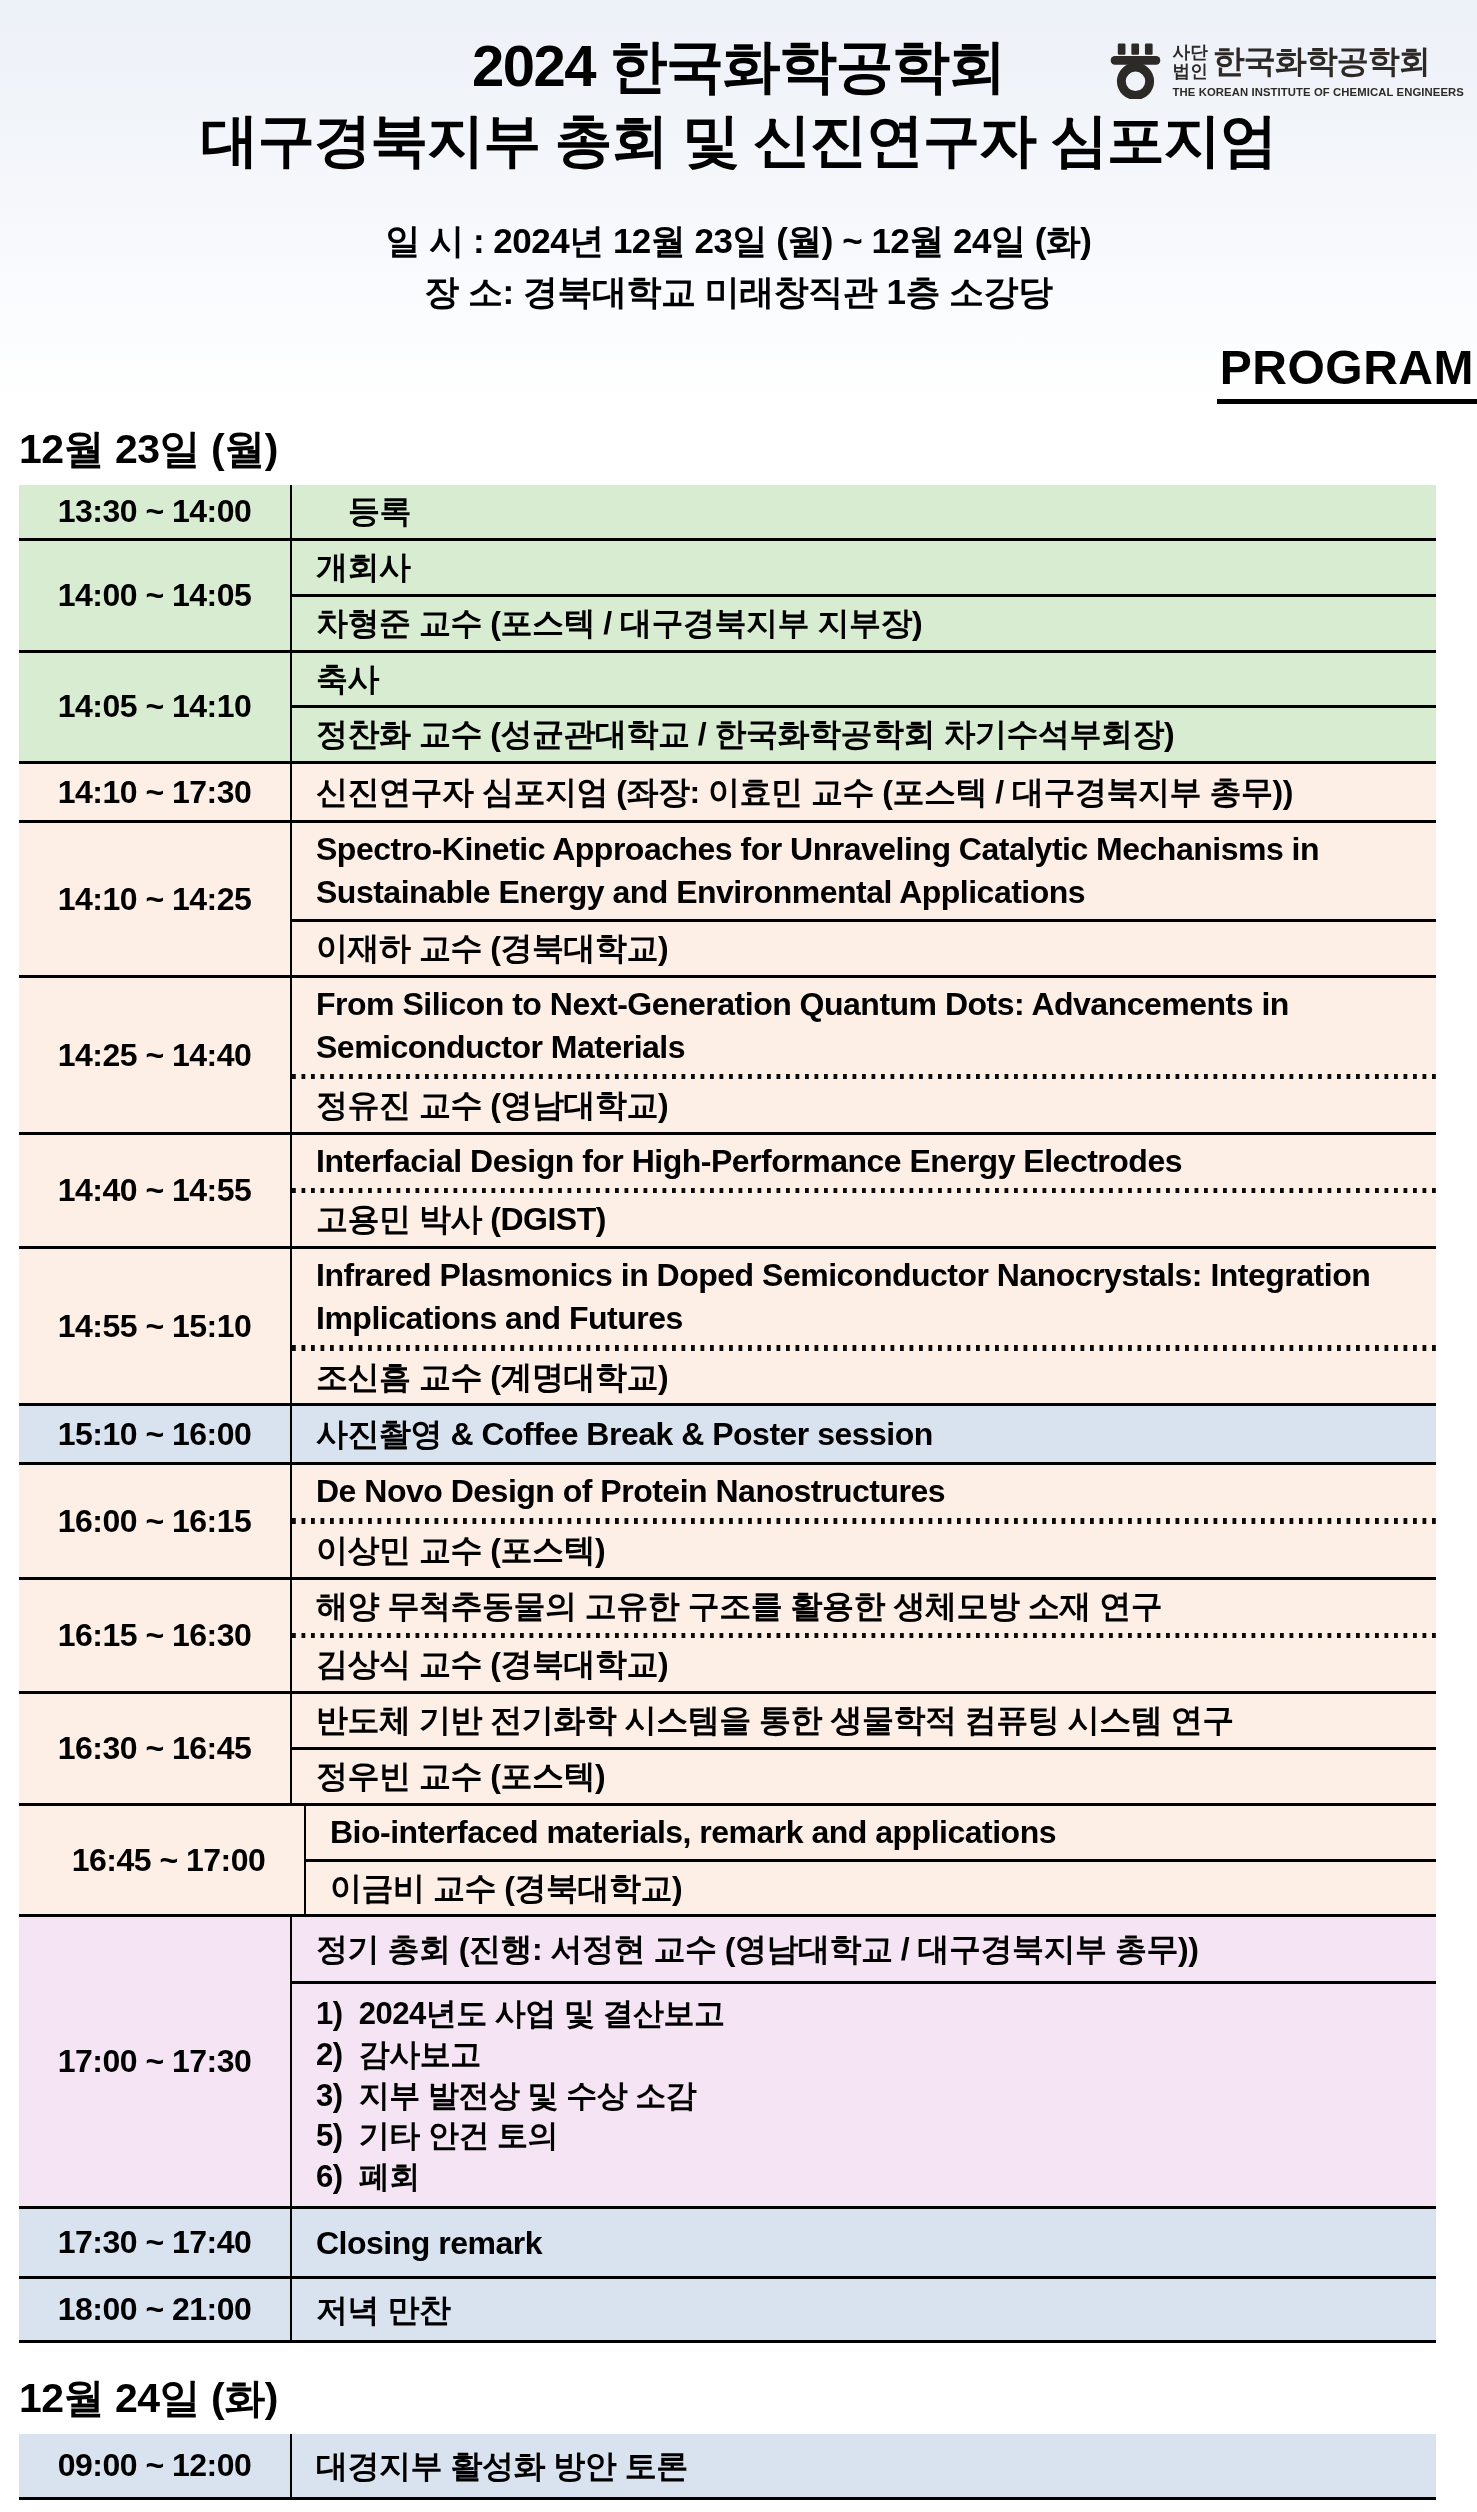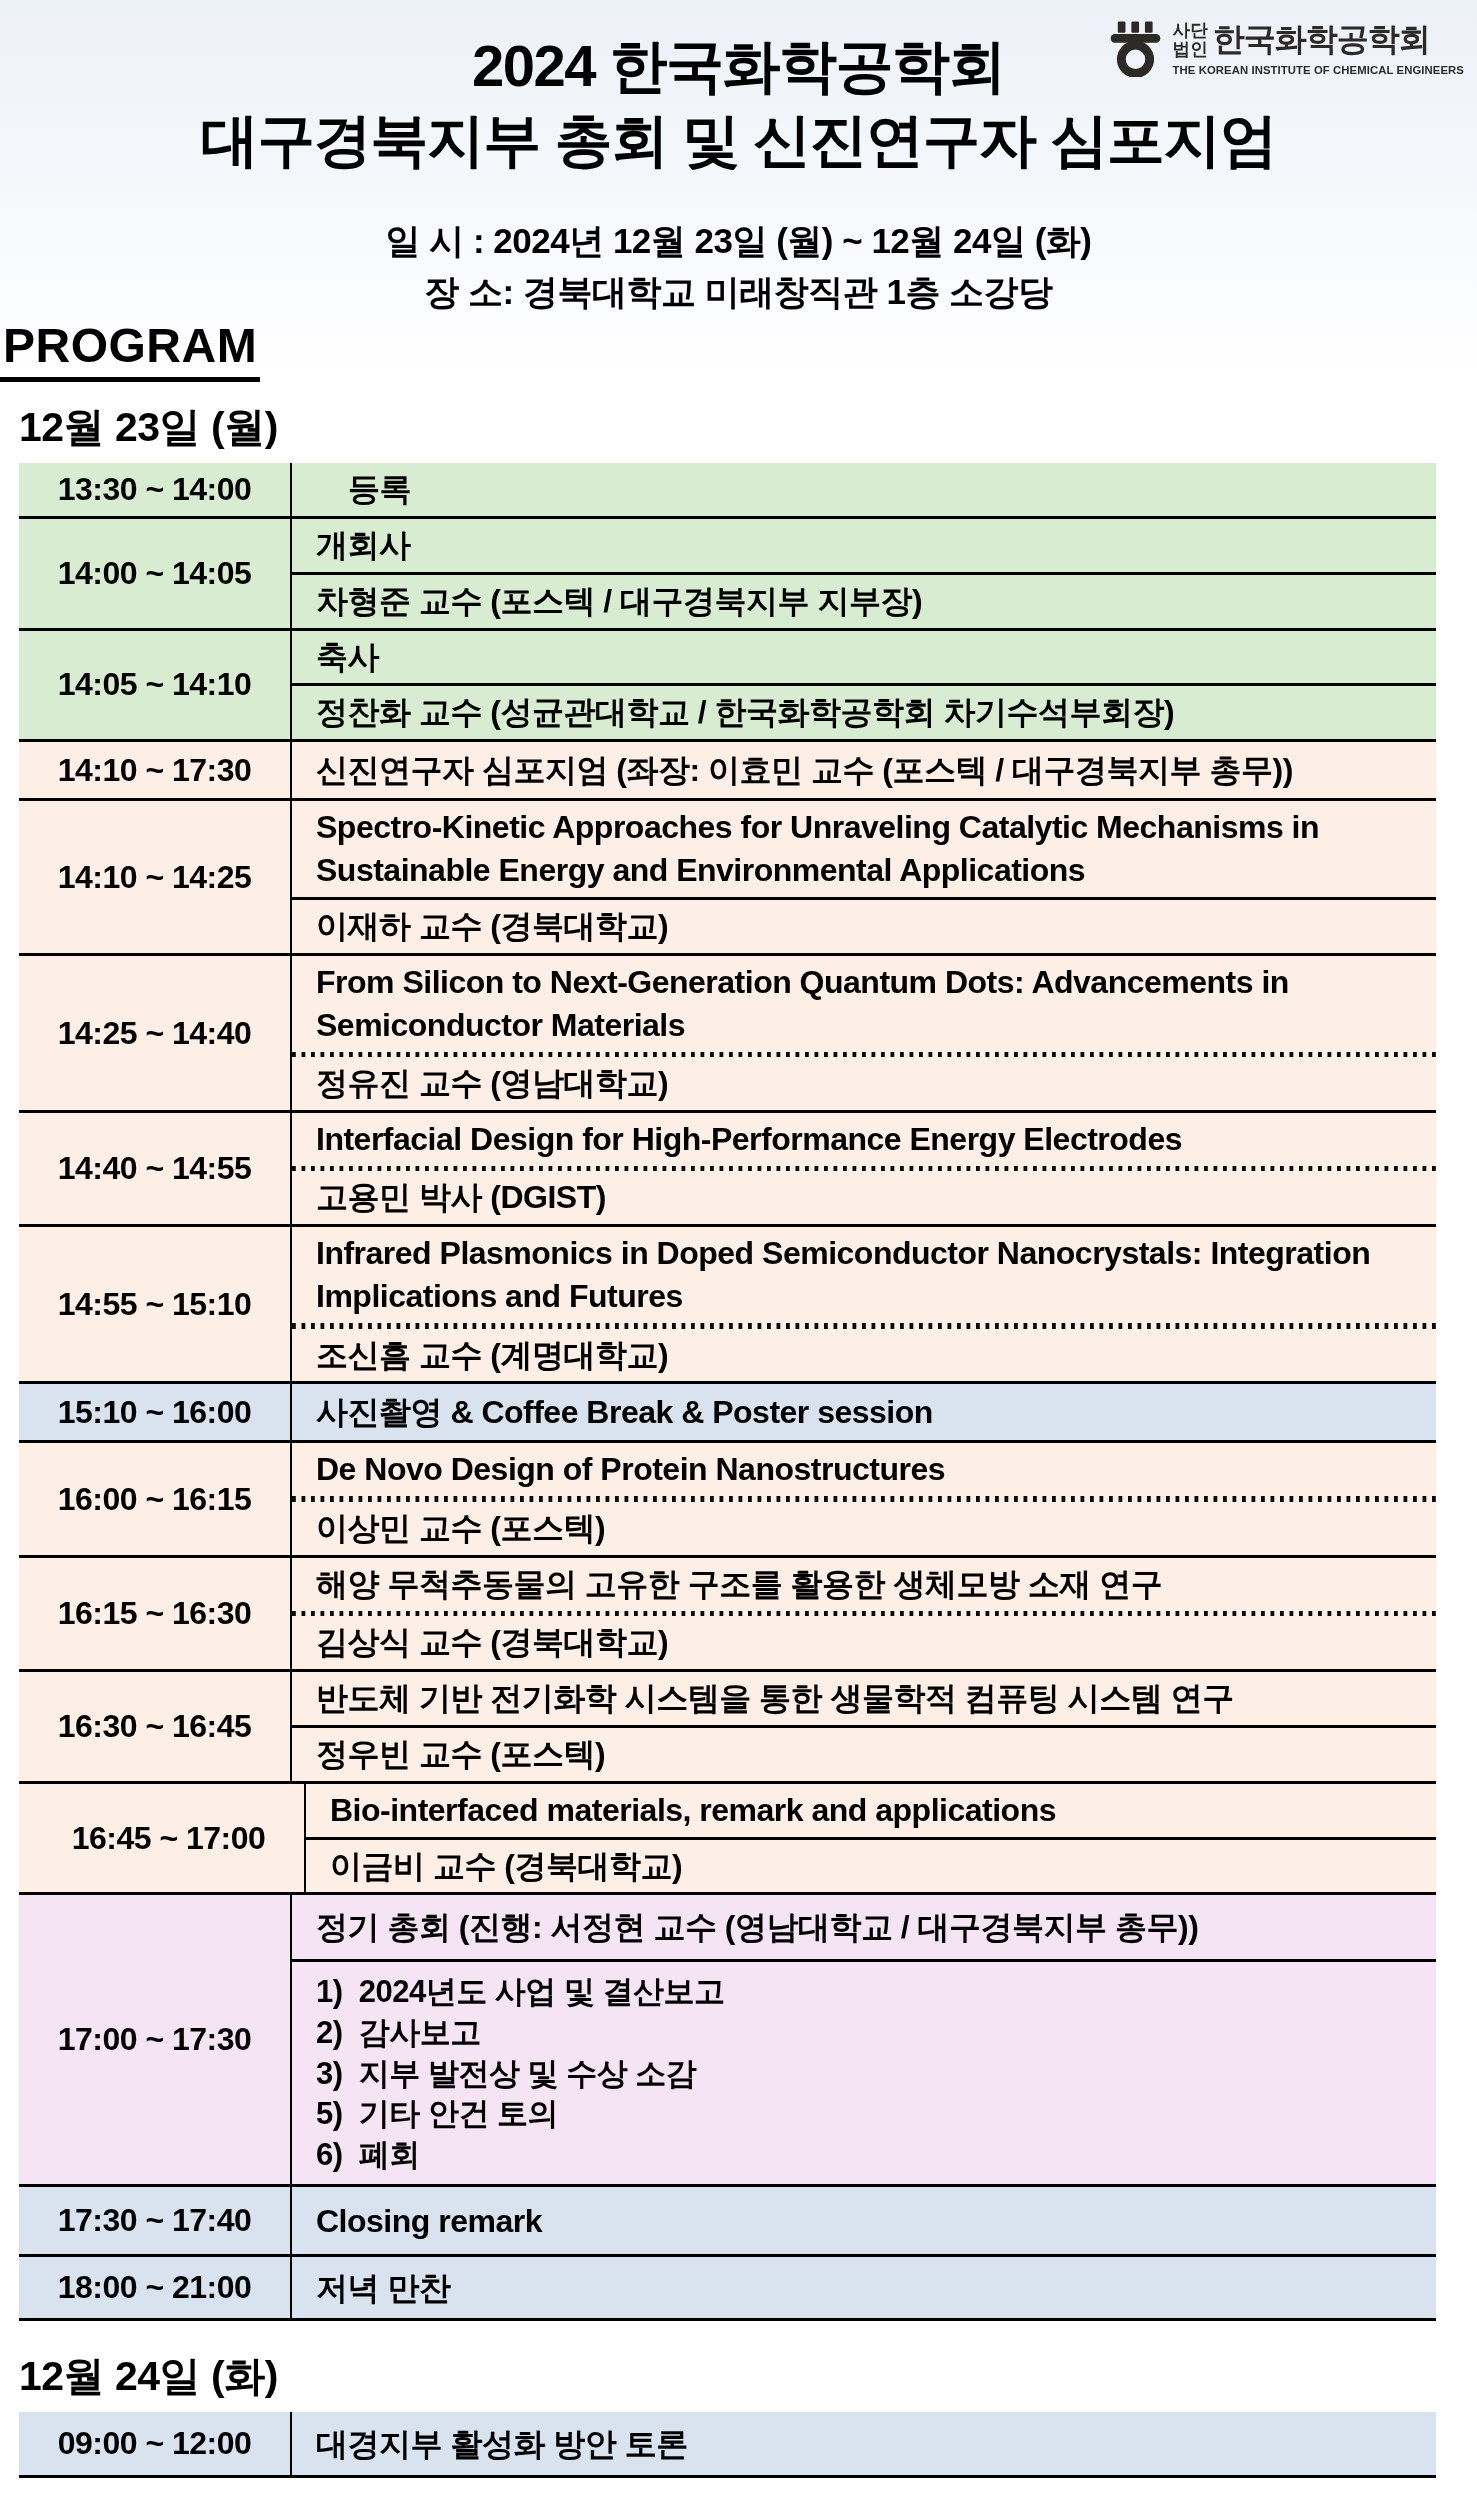--- a/index.html
+++ b/index.html
@@ -20,30 +20,30 @@
   }
   .title-line{
     text-align:center;
     font-size:58px;font-weight:bold;letter-spacing:-1.5px;line-height:1.28;
   }
   .meta-wrap{text-align:center;margin-top:17px;}
   .meta{
     display:inline-block;text-align:center;
     font-size:35px;font-weight:bold;letter-spacing:-0.5px;line-height:1.45;margin-top:22px;
   }
-  .program-wrap{text-align:left;}
+  .program-wrap{text-align:right;margin-top:22px;}
   .program-heading{
     display:inline-block;
     font-size:48px;font-weight:bold;letter-spacing:0.5px;
     border-bottom:5px solid #000;padding:0 3px 4px 3px;
   }
 
   
   .logo{
-    position:absolute;top:18px;right:13px;
+    position:absolute;top:40px;right:13px;
     display:flex;align-items:flex-start;gap:8px;
     color:var(--logo-ink,#2d2926);
   }
   .logo svg{display:block;}
   .logo-right{display:flex;flex-direction:column;}
   .logo-top{display:flex;align-items:center;gap:5px;}
   .logo-stack{display:flex;flex-direction:column;font-size:17.6px;font-weight:bold;line-height:1.08;letter-spacing:0;}
   .logo-kr{font-size:32px;font-weight:bold;letter-spacing:-1px;white-space:nowrap;}
   .logo-en{font-size:11.3px;font-weight:bold;letter-spacing:0.1px;white-space:nowrap;margin-top:2px;}
 

